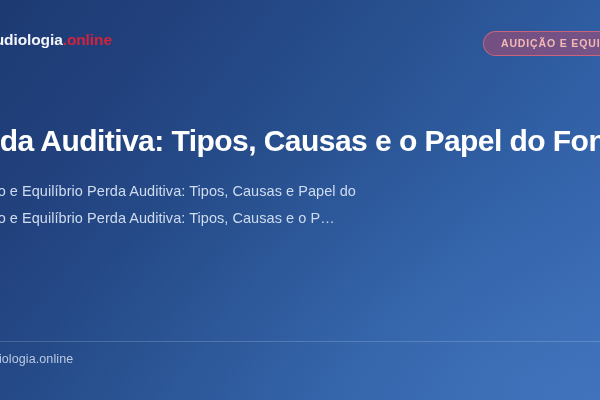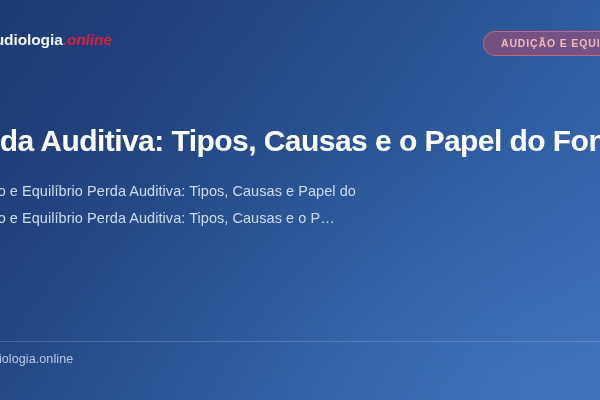--- a/index.html
+++ b/index.html
@@ -59,21 +59,21 @@
     position: absolute;
     left: 0;
     top: 6px;
     font-size: 15.5px;
     font-weight: 700;
     letter-spacing: -0.1px;
     line-height: 20px;
     white-space: nowrap;
   }
   .logo .logo-main { color: #f2f5fa; }
-  .logo .logo-tld  { color: #d4213c; font-style: italic; }
+  .logo .logo-tld  { color: #d4213c; }
 
   .badge {
     position: absolute;
     left: 530px;
     top: 7px;
     height: 25px;
     padding: 0 17px;
     display: flex;
     align-items: center;
     border-radius: 999px;

